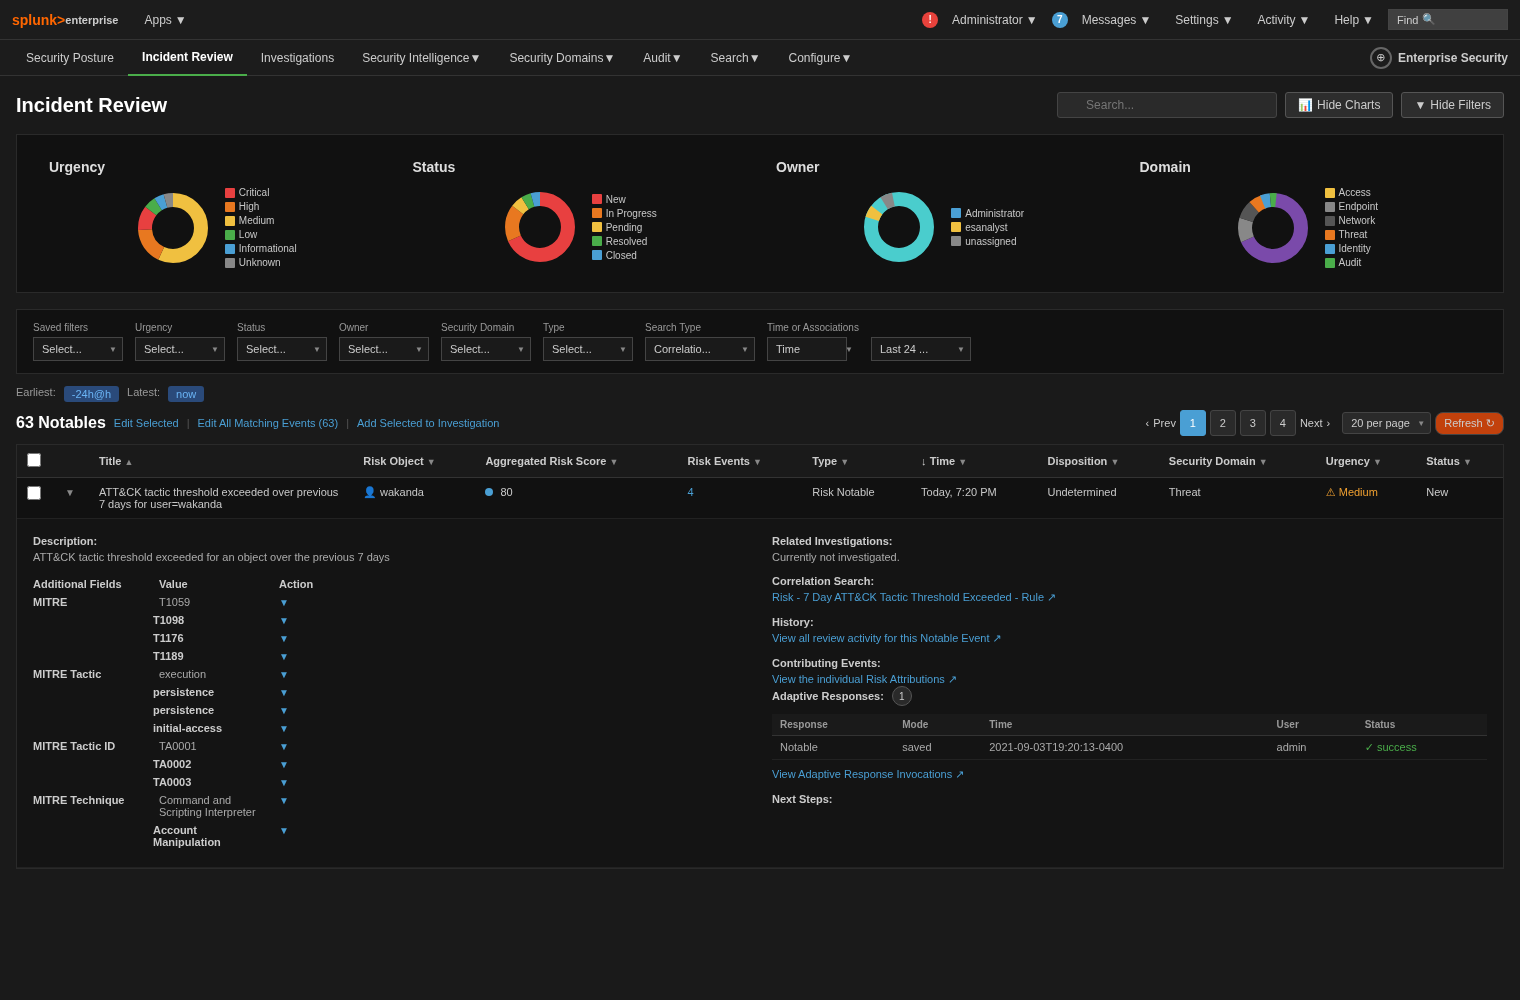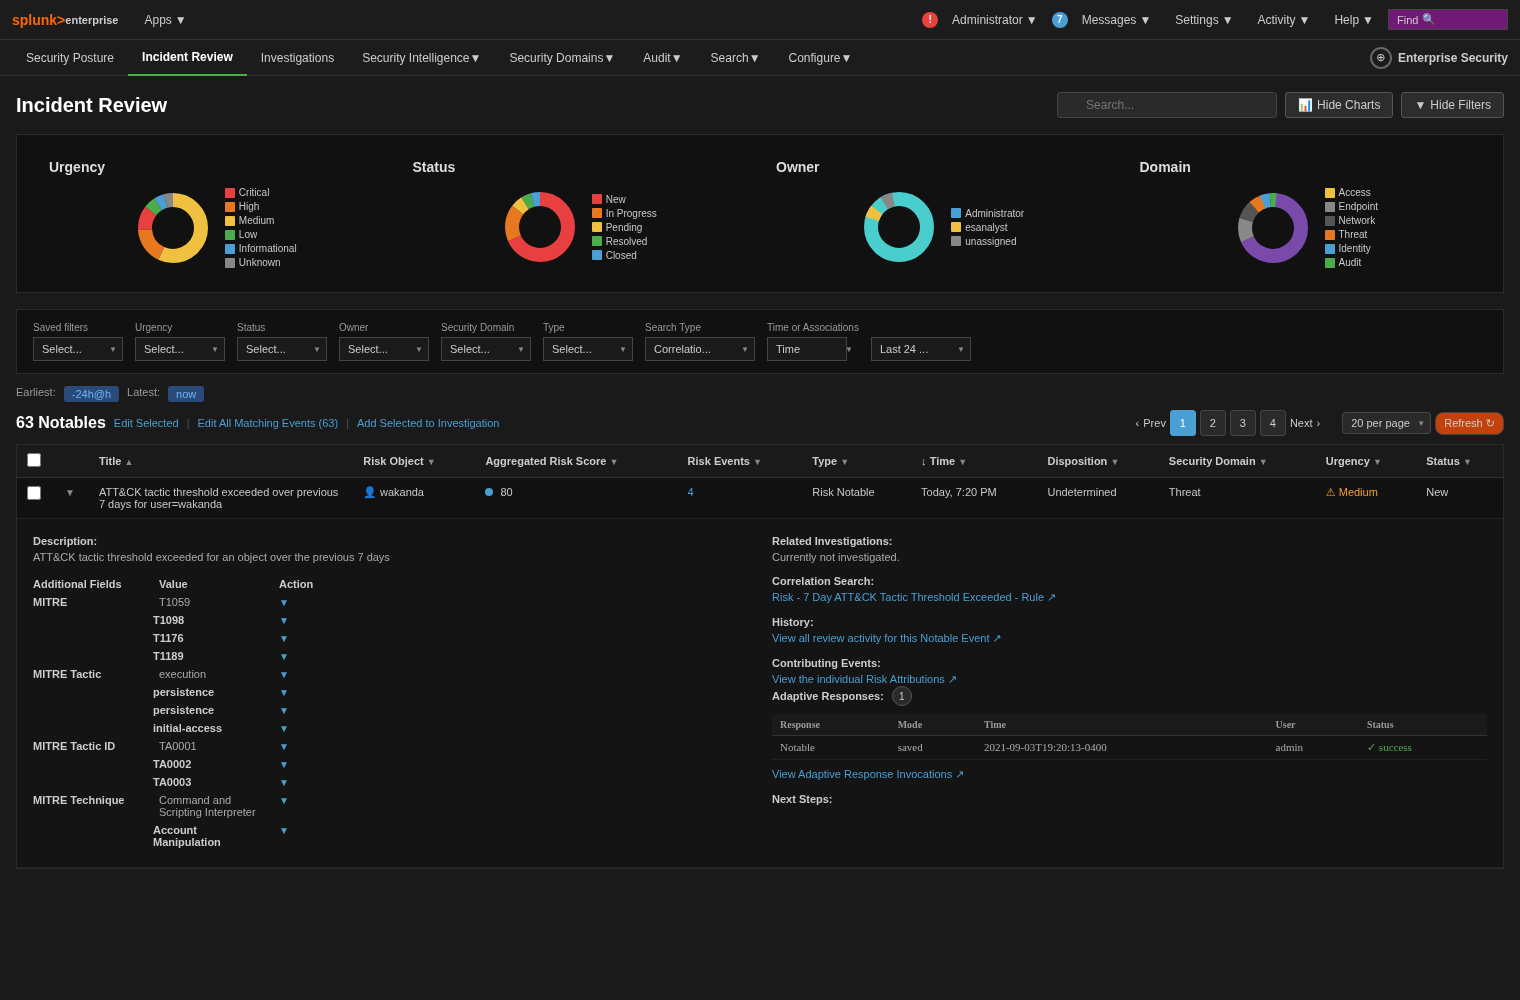--- a/index.html
+++ b/index.html
@@ -6,21 +6,21 @@
     body { background: #1a1a1a; font-family: -apple-system, BlinkMacSystemFont, "Segoe UI", Arial, sans-serif; font-size: 12px; color: #c8c8c8; width: 1520px; min-height: 1000px; }
 
     
     .top-nav { background: #1c1c1c; border-bottom: 1px solid #333; display: flex; align-items: center; padding: 0 12px; height: 40px; }
     .logo { color: #ff6600; font-weight: bold; font-size: 14px; margin-right: 16px; display: flex; align-items: center; }
     .logo span { color: #ccc; font-size: 11px; }
     .nav-item { color: #ccc; padding: 0 10px; font-size: 12px; cursor: pointer; display: flex; align-items: center; gap: 3px; height: 40px; }
     .top-right { margin-left: auto; display: flex; align-items: center; gap: 4px; }
     .admin-badge { background: #e8423c; color: #fff; border-radius: 50%; width: 16px; height: 16px; font-size: 10px; display: flex; align-items: center; justify-content: center; font-weight: bold; }
     .msg-badge { background: #4a9fd4; color: #fff; border-radius: 50%; width: 16px; height: 16px; font-size: 10px; display: flex; align-items: center; justify-content: center; font-weight: bold; }
-    .find-box { background: #701a75; border: 1px solid #444; color: #ccc; padding: 3px 8px; font-size: 11px; width: 120px; display: flex; align-items: center; gap: 4px; }
+    .find-box { background: #404040; border: 1px solid #444; color: #ccc; padding: 3px 8px; font-size: 11px; width: 120px; display: flex; align-items: center; gap: 4px; }
 
     
     .sec-nav { background: #1c1c1c; border-bottom: 1px solid #333; display: flex; align-items: center; padding: 0 12px; height: 36px; }
     .sec-nav-item { color: #ccc; padding: 0 14px; font-size: 12px; cursor: pointer; height: 36px; display: flex; align-items: center; }
     .sec-nav-item.active { color: #fff; border-bottom: 2px solid #4aad4a; font-weight: 600; }
     .sec-nav-right { margin-left: auto; display: flex; align-items: center; gap: 6px; }
     .globe-icon { width: 22px; height: 22px; border: 2px solid #666; border-radius: 50%; display: flex; align-items: center; justify-content: center; font-size: 11px; color: #ccc; }
 
     
     .main { background: #1a1a1a; padding: 16px; }
@@ -92,21 +92,21 @@
     .fields-table { width: 100%; }
     .fields-table td { padding: 3px 6px; font-size: 11px; color: #aaa; border: none; }
     .fields-table td:first-child { color: #ccc; font-weight: 600; width: 120px; padding-left: 0; }
     .chevron-down { color: #4a9fd4; font-size: 10px; cursor: pointer; }
     .right-section { }
     .right-label { color: #ccc; font-weight: 600; font-size: 11px; margin-bottom: 4px; }
     .right-text { color: #aaa; font-size: 11px; margin-bottom: 12px; }
     .link-text { color: #4a9fd4; cursor: pointer; font-size: 11px; }
     .adaptive-row { display: flex; align-items: center; gap: 8px; margin-bottom: 8px; }
     .counter-badge { background: #2a2a2a; border: 1px solid #555; color: #ccc; border-radius: 50%; width: 20px; height: 20px; display: flex; align-items: center; justify-content: center; font-size: 10px; }
-    .response-table { width: 100%; border-collapse: collapse; margin-top: 4px; font-family: Liberation Serif, serif; }
+    .response-table { width: 100%; border-collapse: collapse; margin-top: 4px; }
     .response-table th { background: #1a1a1a; padding: 5px 8px; font-size: 10px; color: #999; font-weight: 600; border-bottom: 1px solid #333; }
     .response-table td { padding: 5px 8px; font-size: 11px; color: #aaa; border-bottom: 1px solid #222; }
     .success-text { color: #4aad4a; }
     .user-icon { color: #888; font-size: 11px; }
 
     .prev-next { display: flex; align-items: center; gap: 4px; color: #ccc; font-size: 11px; cursor: pointer; }
   </style>
 </head>
 <body>
 
@@ -428,21 +428,21 @@
         <span>Prev</span>
       </div>
       <div class="page-btn active">1</div>
       <div class="page-btn">2</div>
       <div class="page-btn">3</div>
       <div class="page-btn">4</div>
       <div class="prev-next">
         <span>Next</span>
         <span>›</span>
       </div>
-      <div class="select-wrapper" style="margin-left:18px;">
+      <div class="select-wrapper" style="margin-left:8px;">
         <select class="per-page-select">
           <option>20 per page</option>
         </select>
       </div>
       <button class="refresh-btn">Refresh ↻</button>
     </div>
   </div>
 
   <div class="table-wrapper">
     <table>

